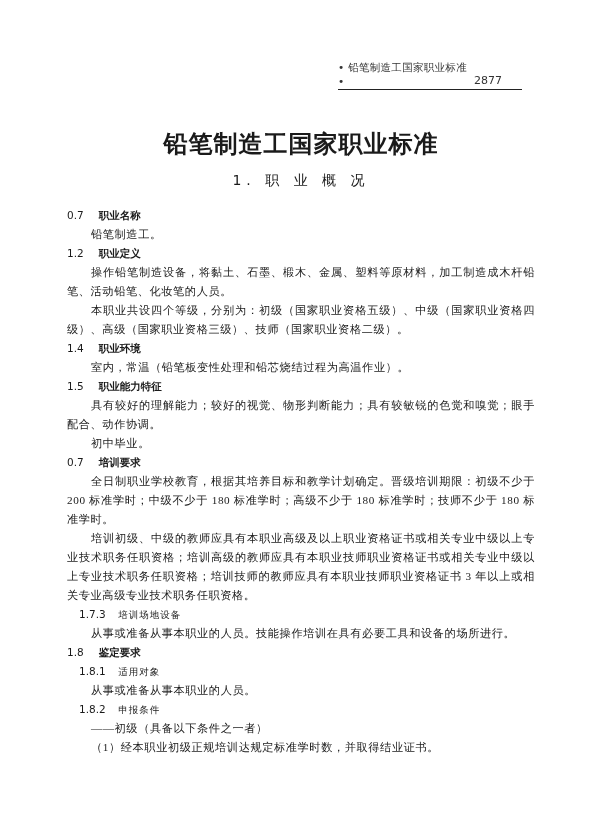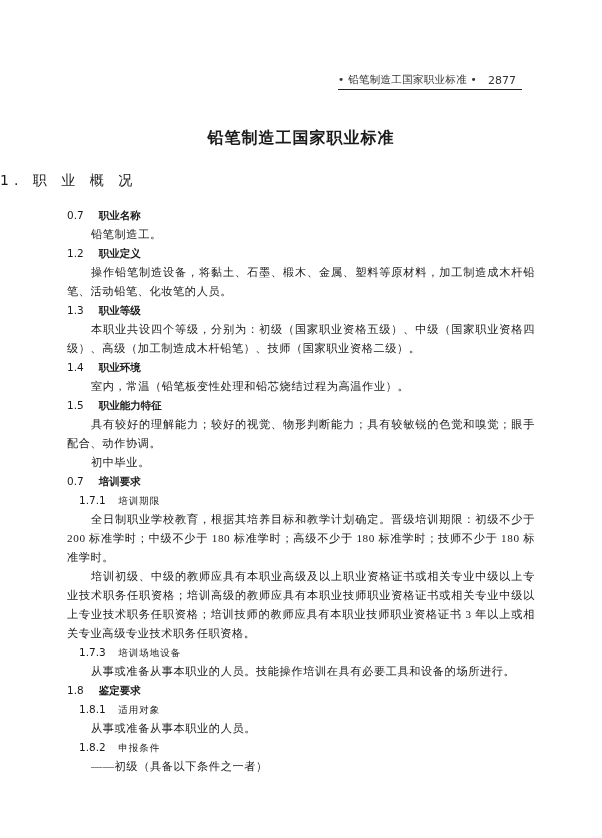--- a/index.html
+++ b/index.html
@@ -9,29 +9,29 @@
       color: #1a1a1a;
     }
     .running-header {
       position: absolute; left: 338px; top: 70px; width: 184px;
       height: 20px; border-bottom: 1.5px solid #222;
       font-family: "DejaVu Sans", "Liberation Sans", sans-serif;
       font-size: 10.5px; color: #333;
       display: flex; align-items: flex-end; padding-bottom: 2px; box-sizing: border-box;
     }
     .running-header .rh-title { flex: 1; letter-spacing: 0.3px; }
-    .running-header .rh-page { font-size: 11px; margin-right: 6px; text-align: right; }
+    .running-header .rh-page { font-size: 11px; margin-right: 20px; text-align: right; }
     .doc-title {
       position: absolute; left: 0; width: 602px; top: 128px;
-      text-align: center; font-size: 16px; font-weight: bold; letter-spacing: 1px;
+      text-align: center; font-size: 24px; font-weight: bold; letter-spacing: 1px;
       font-family: "DejaVu Sans", "Liberation Sans", sans-serif;
     }
     .chapter-title {
       position: absolute; left: 0; width: 602px; top: 172px;
-      font-size: 14px; letter-spacing: 5px;
+      text-align: center; font-size: 14px; letter-spacing: 5px;
       font-family: "DejaVu Sans", "Liberation Sans", sans-serif;
     }
     .content {
       position: absolute; left: 67px; top: 206px; width: 468px;
       font-size: 11.2px; line-height: 19px;
     }
     .h2 {
       font-family: "DejaVu Sans", "Liberation Sans", sans-serif;
       font-weight: bold; font-size: 10.5px; height: 19px;
     }
@@ -62,49 +62,41 @@
     <span>职业名称</span>
   </div>
   <div class="p">铅笔制造工。</div>
 
   <div class="h2">
     <span class="num">1.2</span>
     <span>职业定义</span>
   </div>
   <div class="p">操作铅笔制造设备，将黏土、石墨、椴木、金属、塑料等原材料，加工制造成木杆铅笔、活动铅笔、化妆笔的人员。</div>
 
-  <div class="h2">
-    <span class="num">1.3</span>
-    <span>职业等级</span>
-  </div>
-  <div class="p">本职业共设四个等级，分别为：初级（国家职业资格五级）、中级（国家职业资格四级）、高级（加工制造成木杆铅笔）、技师（国家职业资格二级）。</div>
+  <div class="p">本职业共设四个等级，分别为：初级（国家职业资格五级）、中级（国家职业资格四级）、高级（国家职业资格三级）、技师（国家职业资格二级）。</div>
 
   <div class="h2">
     <span class="num">1.4</span>
     <span>职业环境</span>
   </div>
   <div class="p">室内，常温（铅笔板变性处理和铅芯烧结过程为高温作业）。</div>
 
   <div class="h2">
     <span class="num">1.5</span>
     <span>职业能力特征</span>
   </div>
   <div class="p">具有较好的理解能力；较好的视觉、物形判断能力；具有较敏锐的色觉和嗅觉；眼手配合、动作协调。</div>
 
   <div class="p">初中毕业。</div>
 
   <div class="h2">
     <span class="num">0.7</span>
     <span>培训要求</span>
   </div>
 
-  <div class="h3">
-    <span class="num">1.7.1</span>
-    <span class="t">培训期限</span>
-  </div>
   <div class="p">全日制职业学校教育，根据其培养目标和教学计划确定。晋级培训期限：初级不少于 200 标准学时；中级不少于 180 标准学时；高级不少于 180 标准学时；技师不少于 180 标准学时。</div>
 
   <div class="p">培训初级、中级的教师应具有本职业高级及以上职业资格证书或相关专业中级以上专业技术职务任职资格；培训高级的教师应具有本职业技师职业资格证书或相关专业中级以上专业技术职务任职资格；培训技师的教师应具有本职业技师职业资格证书 3 年以上或相关专业高级专业技术职务任职资格。</div>
 
   <div class="h3">
     <span class="num">1.7.3</span>
     <span class="t">培训场地设备</span>
   </div>
   <div class="p">从事或准备从事本职业的人员。技能操作培训在具有必要工具和设备的场所进行。</div>
 
@@ -117,14 +109,15 @@
     <span class="num">1.8.1</span>
     <span class="t">适用对象</span>
   </div>
   <div class="p">从事或准备从事本职业的人员。</div>
 
   <div class="h3">
     <span class="num">1.8.2</span>
     <span class="t">申报条件</span>
   </div>
   <div class="p">——初级（具备以下条件之一者）</div>
+  <div class="p">（1）经本职业初级正规培训达规定标准学时数，并取得结业证书。</div>
 
 </div>
 
 </body></html>

